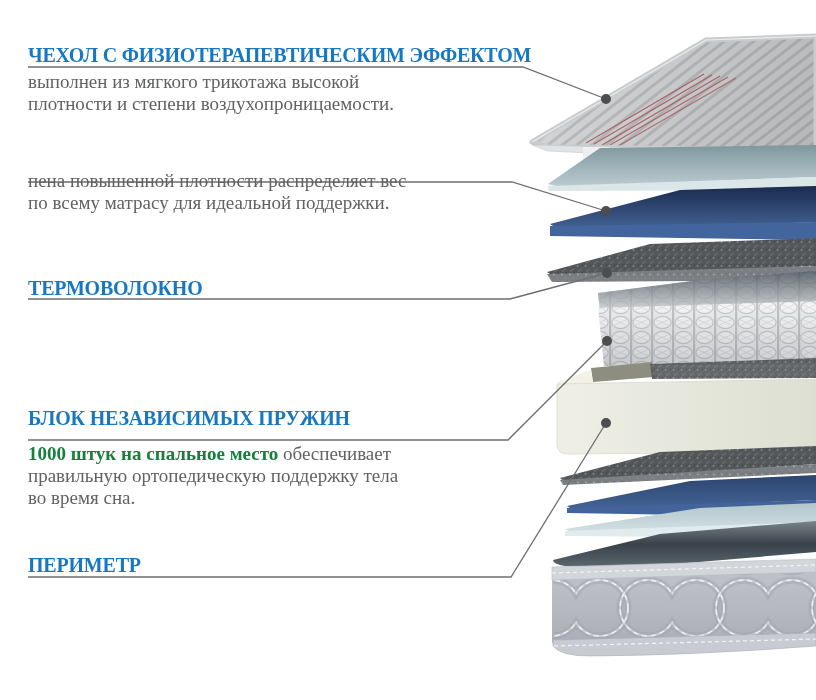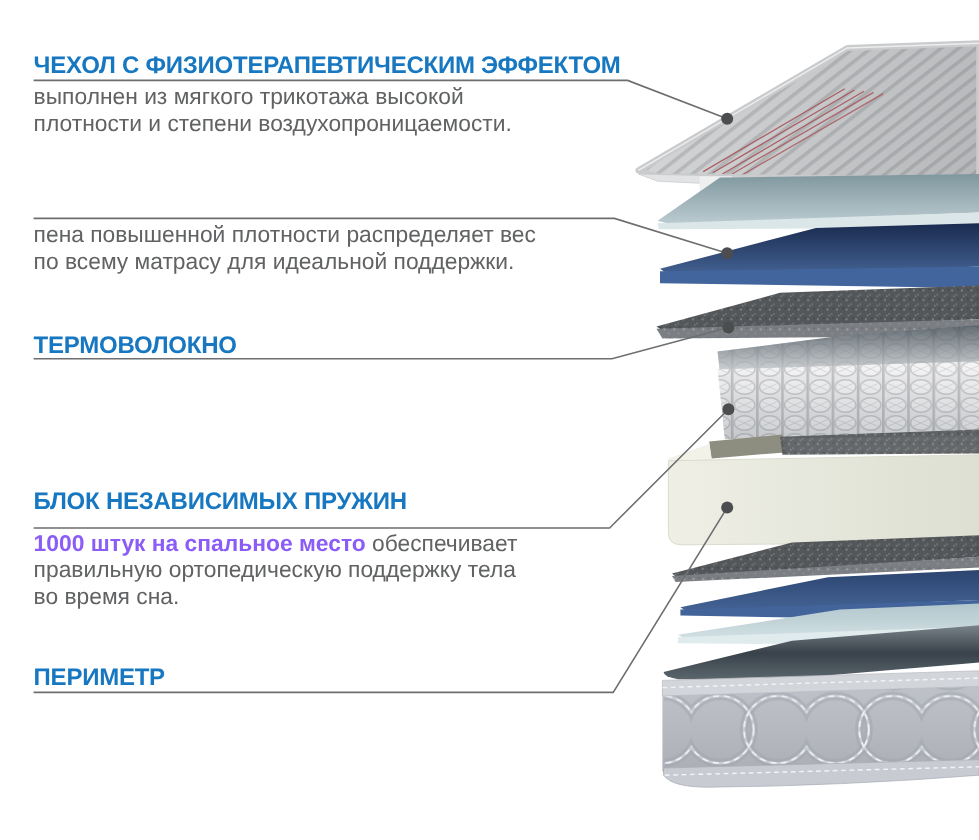--- a/index.html
+++ b/index.html
@@ -1,25 +1,25 @@
 <!DOCTYPE html>
 <html><head>
 <meta charset="utf-8">
 <style>
   html,body{margin:0;padding:0;background:#fff;}
   .stage{position:relative;width:816px;height:700px;background:#ffffff;overflow:hidden;
-         font-family:Liberation Sans, sans-serif;}
+         font-family:Liberation Serif, serif;}
   .stage svg{position:absolute;left:0;top:0;}
   .sec-title{position:absolute;left:28px;width:500px;
              font-weight:700;font-size:20px;line-height:22px;letter-spacing:-0.2px;
              color:#1778c1;white-space:nowrap;}
   .sec-body{position:absolute;left:28px;width:482px;
             font-weight:400;font-size:19px;line-height:22px;color:#616263;
             white-space:pre-line;}
-  .lead{font-weight:700;color:#8b5cf6;margin-top:20px;}
+  .lead{font-weight:700;color:#15803d;margin-top:20px;}
 </style>
 </head>
 <body>
 
 <div class="stage">
 
 <svg width="816" height="700" viewBox="0 0 816 700">
   <defs>
     <pattern id="pStripes" width="9" height="9" patternUnits="userSpaceOnUse" patternTransform="rotate(52)">
       <rect width="9" height="9" fill="#d7d8d9"></rect>
@@ -188,21 +188,21 @@
     <circle cx="607" cy="273" r="5"></circle>
     <circle cx="607" cy="341" r="5"></circle>
     <circle cx="606" cy="423" r="5"></circle>
   </g>
 </svg>
 
   <div class="sec-title" style="top:44px">ЧЕХОЛ С ФИЗИОТЕРАПЕВТИЧЕСКИМ ЭФФЕКТОМ</div>
   <div class="sec-body" style="top:71px"><span class="lead"></span><span>выполнен из мягкого трикотажа высокой
 плотности и степени воздухопроницаемости.</span></div>
 
-  <div class="sec-body" style="top:186px"><span class="lead"></span><span>пена повышенной плотности распределяет вес
+  <div class="sec-body" style="top:170px"><span class="lead"></span><span>пена повышенной плотности распределяет вес
 по всему матрасу для идеальной поддержки.</span></div>
 
   <div class="sec-title" style="top:277px">ТЕРМОВОЛОКНО</div>
 
   <div class="sec-title" style="top:407px">БЛОК НЕЗАВИСИМЫХ ПРУЖИН</div>
   <div class="sec-body" style="top:443px"><span class="lead">1000 штук на спальное место</span><span> обеспечивает
 правильную ортопедическую поддержку тела
 во время сна.</span></div>
 
   <div class="sec-title" style="top:554px">ПЕРИМЕТР</div>

